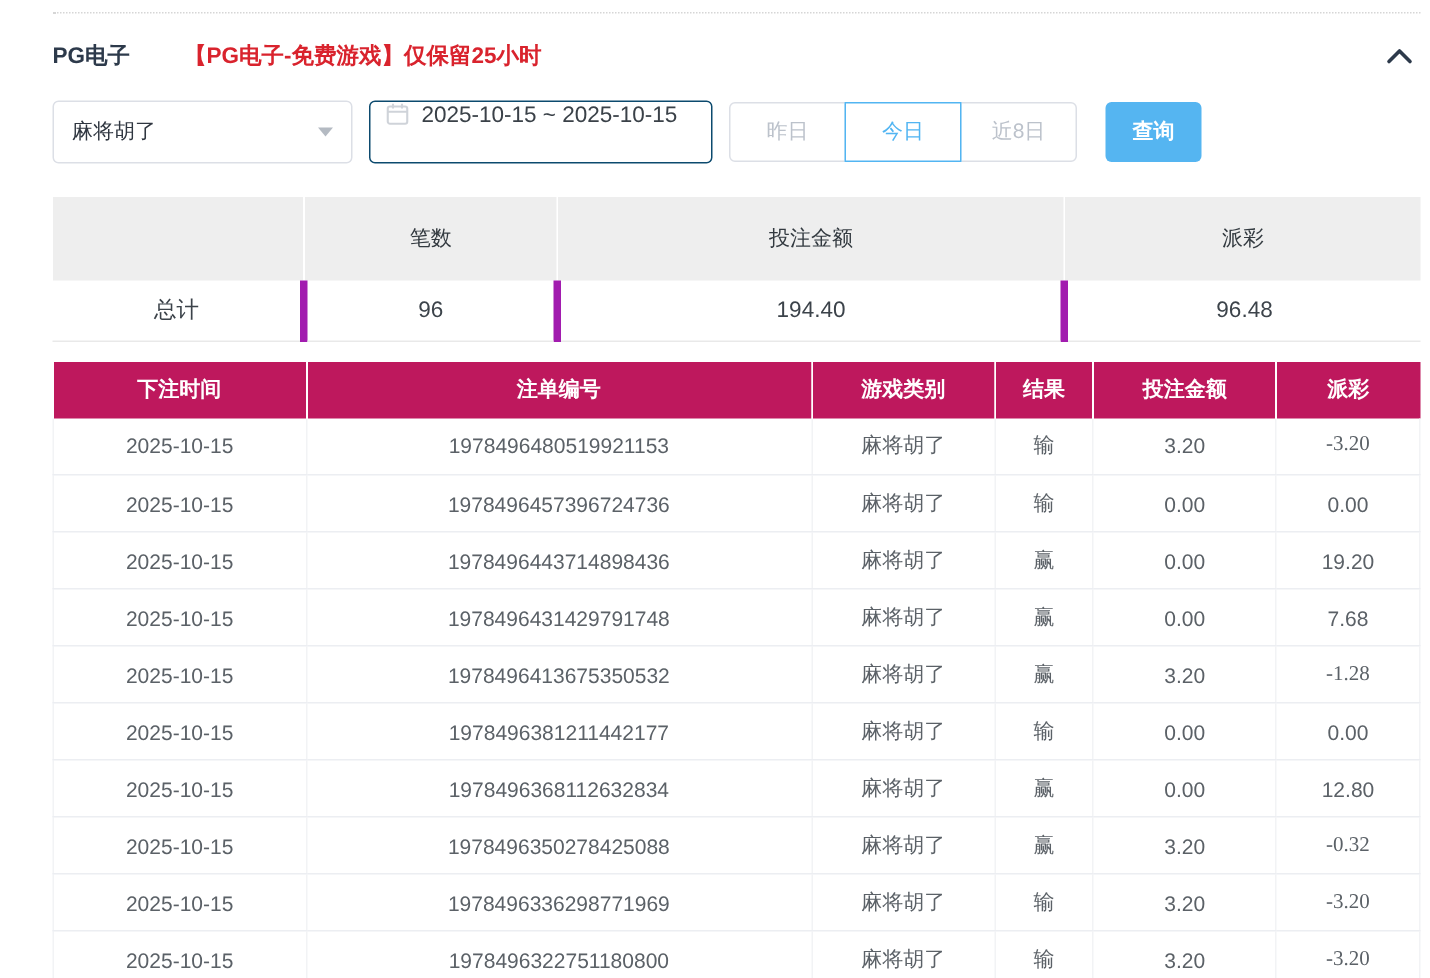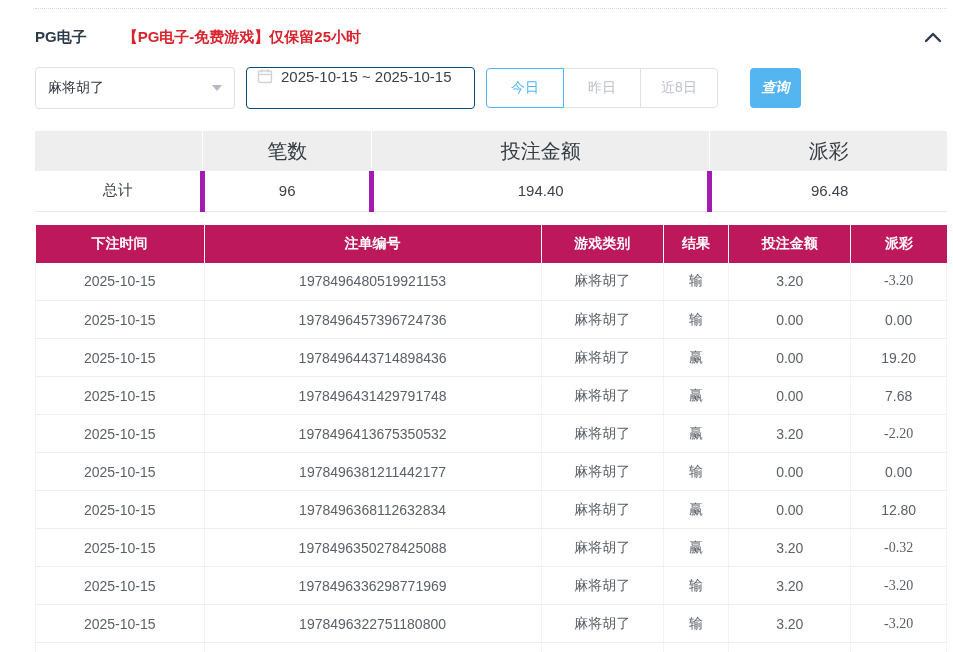--- a/index.html
+++ b/index.html
@@ -29,30 +29,30 @@
   .date-value { font-size:15px; color:#3a4148; margin-left:8px; white-space:nowrap; }
 
   .btn-group { display:flex; margin-left:11px; height:40px; }
   .quick-btn { width:78px; height:40px; background:#fff; border:1px solid #dcdfe6;
     font-size:14px; color:#bcc2cb; display:flex; align-items:center; justify-content:center;
     cursor:pointer; margin-left:-1px; }
   .quick-btn:first-child { border-radius:4px 0 0 4px; margin-left:0; }
   .quick-btn:last-child { border-radius:0 4px 4px 0; }
   .quick-btn.active { border-color:#52b5f2; color:#52b5f2; position:relative; z-index:2; }
 
-  .search-btn { width:51px; height:40px; margin-left:32px; background:#55b5f1; border:none;
+  .search-btn { width:64px; height:40px; margin-left:19px; background:#55b5f1; border:none;
     border-radius:4px; color:#fff; font-size:14px; cursor:pointer;
-    display:flex; align-items:center; justify-content:center; font-weight:bold;font-style:italic; }
+    display:flex; align-items:center; justify-content:center; font-weight:bold; }
 
   
   table { border-collapse:collapse; table-layout:fixed; width:912px; }
   td { text-align:center; overflow:hidden; white-space:nowrap; }
 
   .summary-table { margin-top:22px; }
-  .summary-table .hd td { background:#eeeeee; height:40px; font-size:20px; color:#333a40;
+  .summary-table .hd td { background:#eeeeee; height:56px; font-size:14px; color:#333a40;
     border-right:1px solid #fff; }
   .summary-table .hd td:last-child { border-right:none; }
   .summary-table .bd td { height:40px; font-size:15px; color:#3c434a; background:#fff;
     border-bottom:1px solid #e9e9e9; border-right:5px solid #a21caf; }
   .summary-table .bd td:last-child { border-right:none; }
 
   .detail-table { margin-top:13px; }
   .detail-table .hd td { background:#be185d; height:38px; font-size:14px; font-weight:bold;
     color:#fff; border-right:1px solid #fff; }
   .detail-table .hd td:last-child { border-right:none; }
@@ -89,22 +89,22 @@
       <svg width="16" height="16" viewBox="0 0 16 16">
         <rect x="1.5" y="3" width="13" height="11.5" rx="1.5" fill="none" stroke="#cfd3d9" stroke-width="1.4"></rect>
         <line x1="1.5" y1="6.5" x2="14.5" y2="6.5" stroke="#cfd3d9" stroke-width="1.4"></line>
         <line x1="5" y1="1.2" x2="5" y2="4.4" stroke="#cfd3d9" stroke-width="1.4"></line>
         <line x1="11" y1="1.2" x2="11" y2="4.4" stroke="#cfd3d9" stroke-width="1.4"></line>
       </svg>
       <span class="date-value">2025-10-15 ~ 2025-10-15</span>
     </div>
 
     <div class="btn-group">
+      <button class="quick-btn">昨日</button>
       <button class="quick-btn active">今日</button>
-      <button class="quick-btn">昨日</button>
       <button class="quick-btn">近8日</button>
     </div>
 
     <button class="search-btn">查询</button>
   </div>
 
   <table class="summary-table">
     <colgroup>
           <col style="width:18.4%">
           <col style="width:18.5%">
@@ -176,21 +176,21 @@
         <td>赢</td>
         <td>0.00</td>
         <td class="money">7.68</td>
       </tr>
       <tr class="bd">
         <td>2025-10-15</td>
         <td>1978496413675350532</td>
         <td>麻将胡了</td>
         <td>赢</td>
         <td>3.20</td>
-        <td class="money neg">-2.20</td>
+        <td class="money neg">-1.28</td>
       </tr>
       <tr class="bd">
         <td>2025-10-15</td>
         <td>1978496381211442177</td>
         <td>麻将胡了</td>
         <td>输</td>
         <td>0.00</td>
         <td class="money">0.00</td>
       </tr>
       <tr class="bd">

